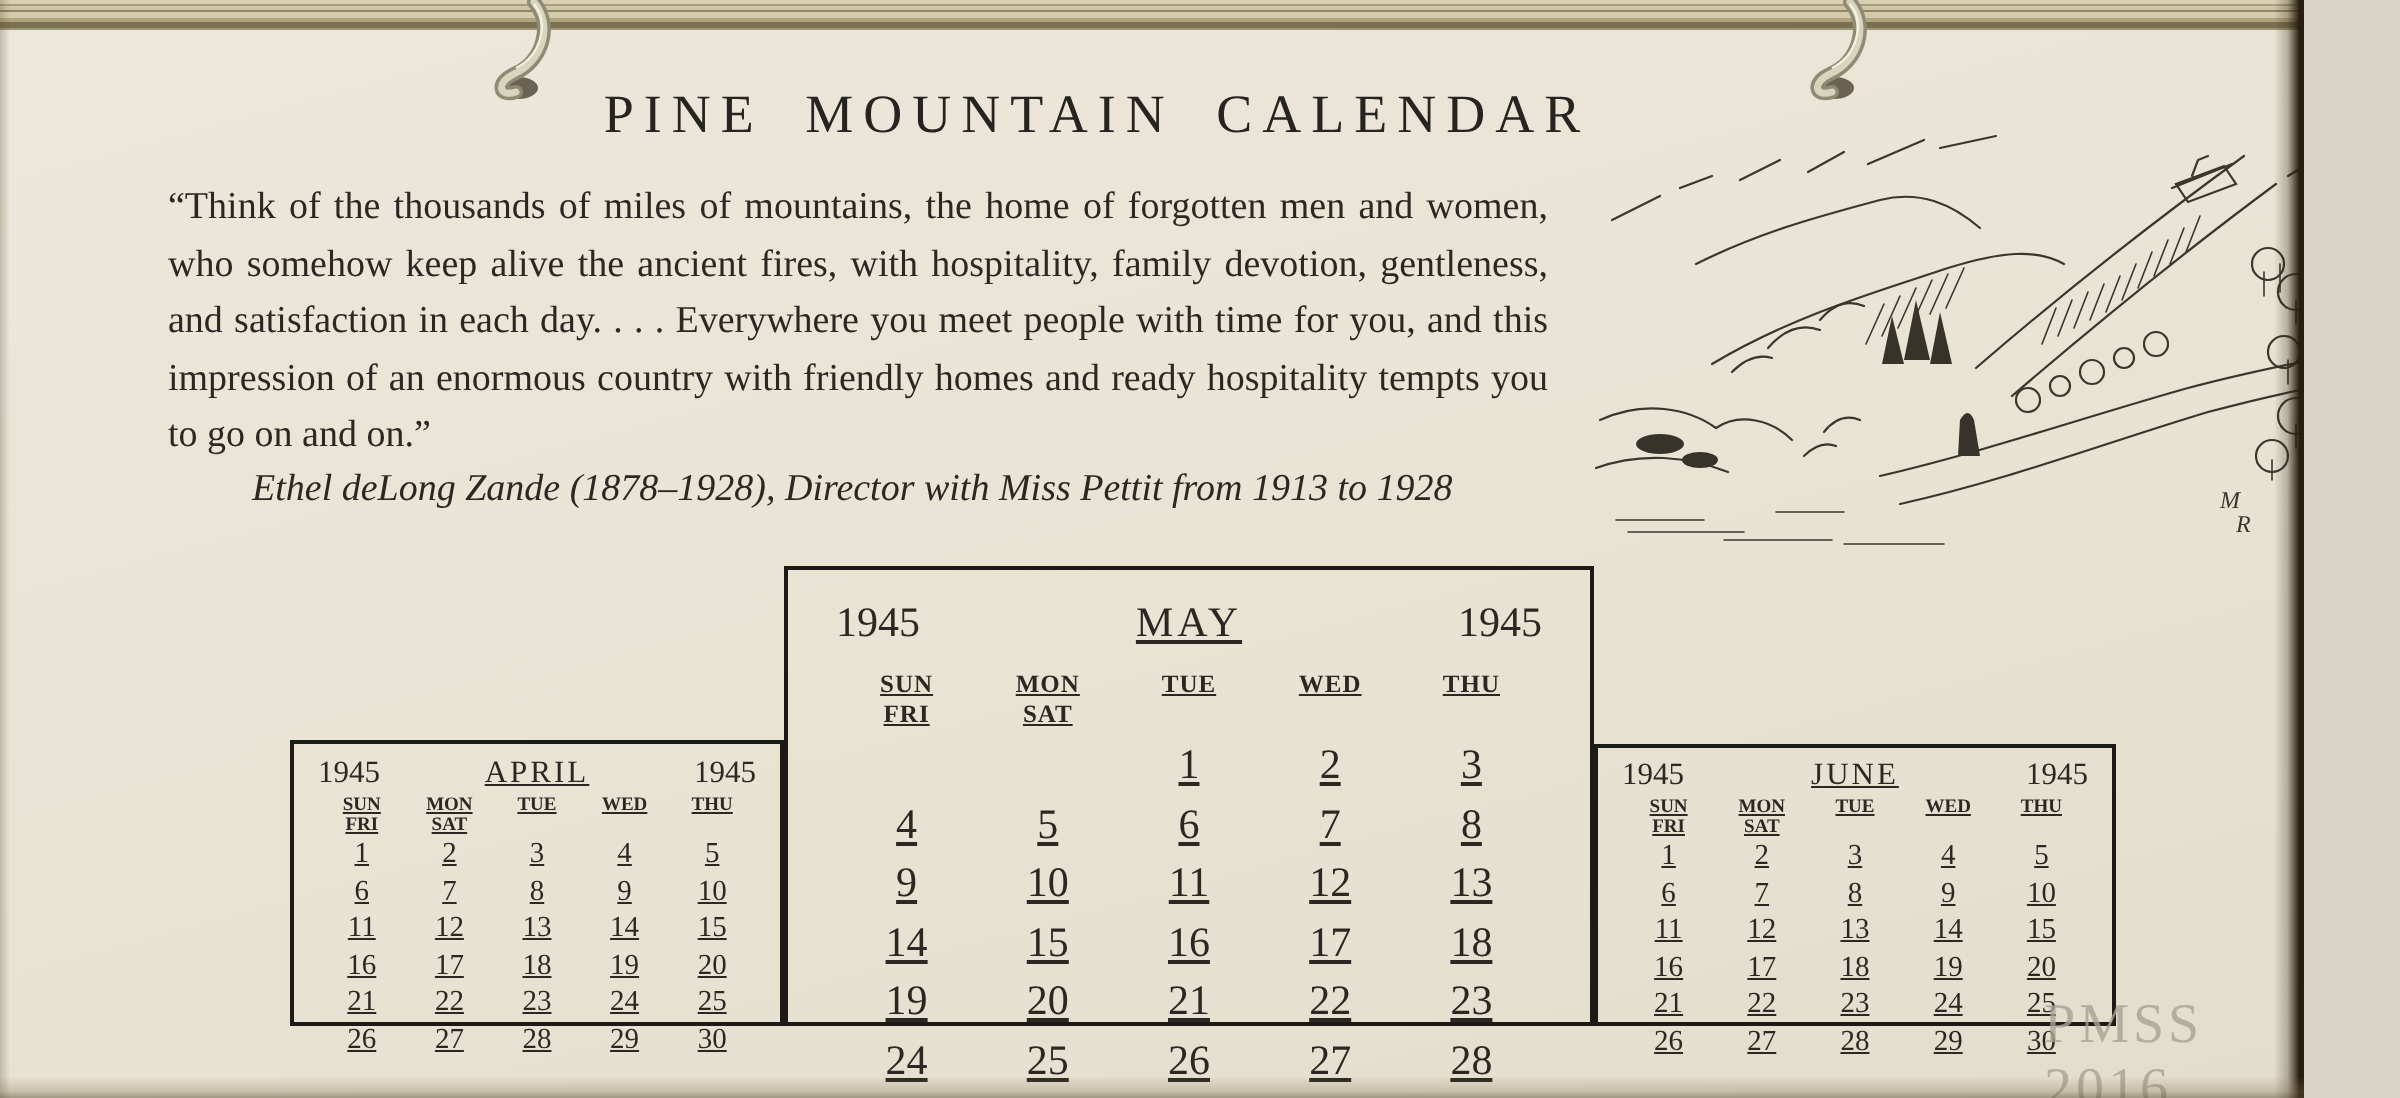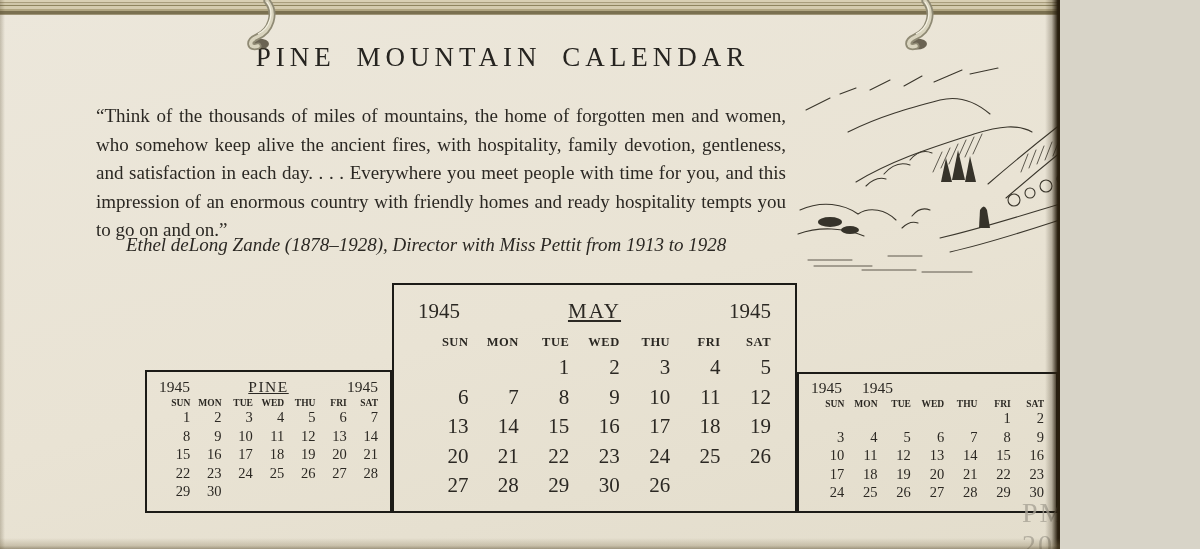--- a/index.html
+++ b/index.html
@@ -1,54 +1,54 @@
 <!DOCTYPE html>
 <html><head>
 <meta charset="utf-8">
 <style>
   html,body{margin:0;padding:0;background:#d8d4c8;}
   .scan{
-    position:relative;width:1060px;height:549px;overflow:hidden;
+    position:relative;width:1152px;height:549px;overflow:hidden;
     background:linear-gradient(165deg,#ece7db 0%,#e9e3d4 55%,#e3ddcc 100%);
     font-family:"Liberation Serif","DejaVu Serif",serif;color:#2b2823;
   }
   
   .pad-band{
     position:absolute;top:0;left:0;right:0;height:14px;z-index:3;
     background:repeating-linear-gradient(180deg,
       #d9d0b4 0 2px,#a89d7c 2px 3px,#cfc6a9 3px 5px,
       #8f855f 5px 6px,#d4cbae 6px 9px,#b0a581 9px 11px,#7a7050 11px 14px);
     border-bottom:1px solid rgba(110,98,68,.55);
   }
   .ring{position:absolute;top:0;width:36px;height:54px;z-index:4;}
   .ring-left{left:240px;}
   .ring-right{left:898px;}
 
   .title{
     position:absolute;top:42px;left:0;right:55px;margin:0;text-align:center;
     font-size:27px;font-weight:normal;letter-spacing:5px;word-spacing:9px;color:#262420;
   }
   .quote{
-    position:absolute;left:84px;top:90px;width:690px;margin:12px;
+    position:absolute;left:84px;top:90px;width:690px;margin:0;
     font-size:19px;line-height:28.5px;text-align:justify;color:#2b2823;
   }
   .attribution{
     position:absolute;left:126px;top:234px;margin:0;
     font-style:italic;font-size:19px;color:#2b2823;text-align:right;
   }
   .illustration{position:absolute;left:792px;top:58px;width:400px;height:224px;}
   .illustration .sig{font-family:"Liberation Serif",serif;font-style:italic;font-size:12px;fill:#3a362c;}
 
   .cal{
     position:absolute;border:2px solid #1c1b17;box-sizing:border-box;
     display:flex;flex-direction:column;background:transparent;z-index:2;
   }
-  .cal-head{display:flex;align-items:flex-end;gap:20px;}
+  .cal-head{display:flex;align-items:flex-end;}
   .cal-head .month{flex:1;text-align:center;letter-spacing:2px;text-decoration:underline;}
-  .weekdays,.days{display:grid;grid-template-columns:repeat(7,1fr);text-align:right;}
+  .weekdays,.days{display:grid;grid-template-columns:repeat(5,1fr);text-align:center;text-decoration:underline;}
   .weekdays span{font-weight:bold;}
 
   .cal-may{left:392px;top:283px;width:405px;height:230px;padding:14px 24px 6px;}
   .cal-may .cal-head{font-size:21px;}
   .cal-may .weekdays{margin-top:11px;font-size:12.5px;letter-spacing:.5px;}
   .cal-may .days{margin-top:3px;font-size:21px;line-height:29.5px;}
 
   .cal-april{left:145px;top:370px;width:247px;height:143px;padding:6px 12px 4px;}
   .cal-june{left:797px;top:372px;width:261px;height:141px;padding:5px 12px 4px;}
   .cal.small .cal-head{font-size:15.5px;}
@@ -141,21 +141,21 @@
       <ellipse cx="38" cy="164" rx="12" ry="5"></ellipse>
       <ellipse cx="58" cy="172" rx="9" ry="4"></ellipse>
     </g>
     <text class="sig" x="318" y="196">M</text>
     <text class="sig" x="326" y="208">R</text>
   </svg>
 
   <div class="cal cal-april small">
     <div class="cal-head">
       <span>1945</span>
-      <span class="month">PINE</span>
+      <span class="month">APRIL</span>
       <span>1945</span>
     </div>
     <div class="weekdays">
         <span>SUN</span>
         <span>MON</span>
         <span>TUE</span>
         <span>WED</span>
         <span>THU</span>
         <span>FRI</span>
         <span>SAT</span>
@@ -249,20 +249,21 @@
         <span>30</span>
         <span>26</span>
         <span></span>
         <span></span>
       </div>
   </div>
 
   <div class="cal cal-june small">
     <div class="cal-head">
       <span>1945</span>
+      <span class="month">JUNE</span>
       <span>1945</span>
     </div>
     <div class="weekdays">
         <span>SUN</span>
         <span>MON</span>
         <span>TUE</span>
         <span>WED</span>
         <span>THU</span>
         <span>FRI</span>
         <span>SAT</span>

